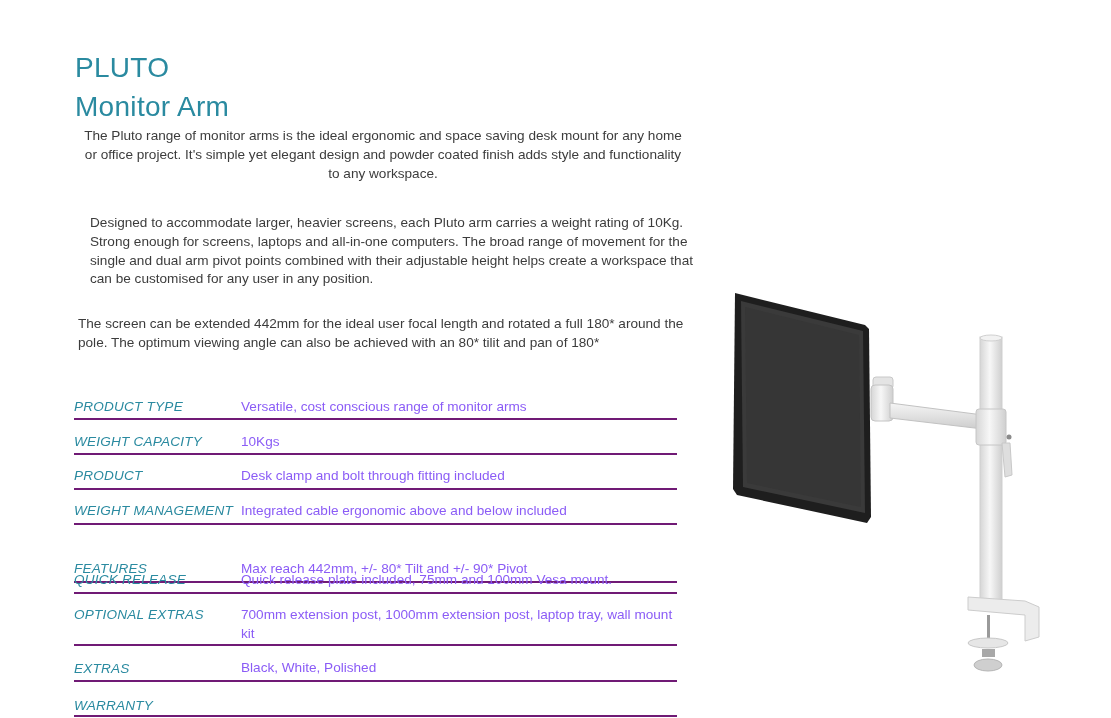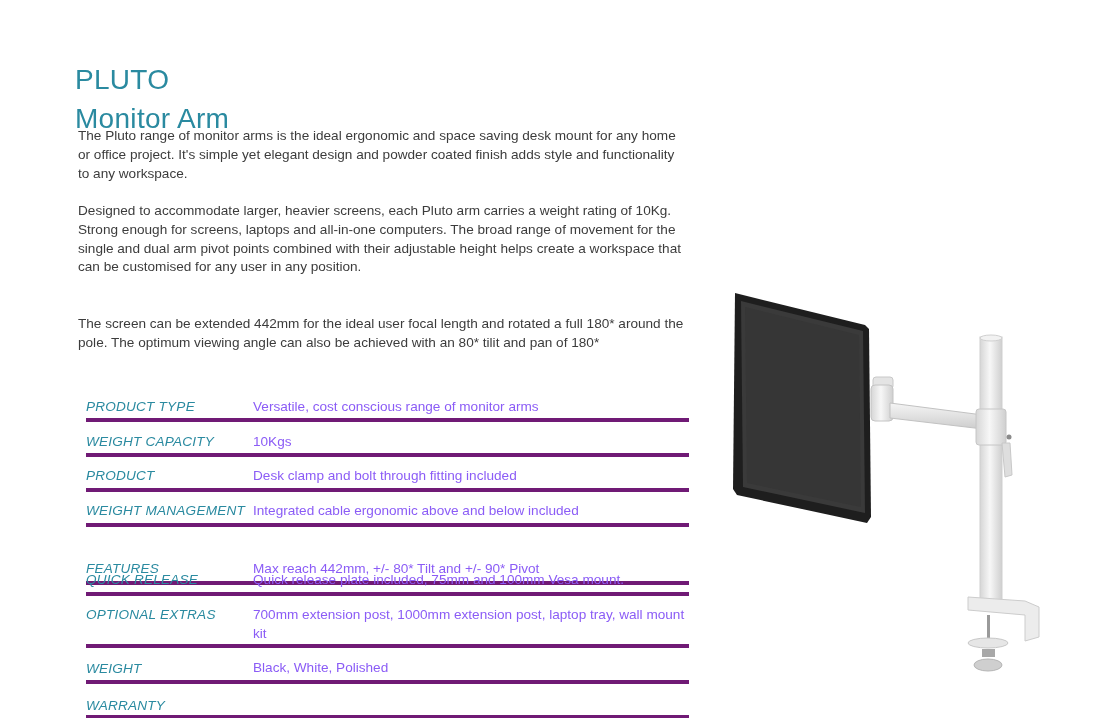--- a/index.html
+++ b/index.html
@@ -12,52 +12,51 @@
       height: 718px;
       position: relative;
       overflow: hidden;
       font-family: "Liberation Sans", "DejaVu Sans", sans-serif;
       color: #3a3a3a;
     }
     .title-block {
       position: absolute;
       left: 75px;
       top: 48px;
-      margin-top: 12px;
     }
     .title-line1, .title-line2 {
       color: #2a8aa0;
       font-size: 28px;
       line-height: 39px;
       font-weight: normal;
       letter-spacing: 0.3px;
     }
     .body-text {
       position: absolute;
       left: 78px;
       width: 610px;
       font-size: 13.6px;
       line-height: 18.8px;
       color: #3c3c3c;
     }
-    #para1 { top: 127px; }
+    #para1 { top: 127px; text-align: center; }
     #para2 { top: 202px; }
     #para3 { top: 315px; }
 
     .spec-table {
       position: absolute;
       left: 74px;
       top: 390px;
       width: 603px;
     }
     .spec-row {
       position: absolute;
-      left: 12px;
+      left: 0;
       width: 603px;
-      border-bottom: 4px solid #701a75;
+      border-bottom: 2px solid #701a75;
     }
     .spec-label {
       position: absolute;
       left: 0;
       color: #2a8aa0;
       font-style: italic;
       font-size: 13.6px;
       letter-spacing: 0.2px;
       white-space: nowrap;
     }
@@ -80,21 +79,21 @@
   </style>
 </head>
 <body>
 
 <div class="title-block">
   <div class="title-line1">PLUTO</div>
   <div class="title-line2">Monitor Arm</div>
 </div>
 
 <p class="body-text" id="para1" style="margin:0">The Pluto range of monitor arms is the ideal ergonomic and space saving desk mount for any home or office project. It's simple yet elegant design and powder coated finish adds style and functionality to any workspace.</p>
-<p class="body-text" id="para2" style="margin:0">Designed to accommodate larger, heavier screens, each Pluto arm carries a weight rating of 10Kg. Strong enough for screens, laptops and all-in-one computers. The broad range of movement for the single and dual arm pivot points combined with their adjustable height helps create a workspace that can be customised for any user in any position.</p>
+<p class="body-text" id="para2" style="margin:12px">Designed to accommodate larger, heavier screens, each Pluto arm carries a weight rating of 10Kg. Strong enough for screens, laptops and all-in-one computers. The broad range of movement for the single and dual arm pivot points combined with their adjustable height helps create a workspace that can be customised for any user in any position.</p>
 <p class="body-text" id="para3" style="margin:0">The screen can be extended 442mm for the ideal user focal length and rotated a full 180* around the pole. The optimum viewing angle can also be achieved with an 80* tilit and pan of 180*</p>
 
 <div class="spec-table">
   <div class="spec-row" style="top:8px;height:20px;">
     <span class="spec-label" style="top:1px">PRODUCT TYPE</span>
     <span class="spec-value" style="top:0px">Versatile, cost conscious range of monitor arms</span>
   </div>
   <div class="spec-row" style="top:43px;height:20px;">
     <span class="spec-label" style="top:1px">WEIGHT CAPACITY</span>
     <span class="spec-value" style="top:0px">10Kgs</span>
@@ -113,21 +112,21 @@
   </div>
   <div class="spec-row" style="top:181px;height:21px;">
     <span class="spec-label" style="top:1px">QUICK RELEASE</span>
     <span class="spec-value" style="top:0px">Quick release plate included, 75mm and 100mm Vesa mount.</span>
   </div>
   <div class="spec-row" style="top:216px;height:38px;">
     <span class="spec-label" style="top:1px">OPTIONAL EXTRAS</span>
     <span class="spec-value" style="top:0px">700mm extension post, 1000mm extension post, laptop tray, wall mount kit</span>
   </div>
   <div class="spec-row" style="top:269px;height:21px;">
-    <span class="spec-label" style="top:2px">WEIGHT</span>
+    <span class="spec-label" style="top:2px">EXTRAS</span>
     <span class="spec-value" style="top:0px">Black, White, Polished</span>
   </div>
   <div class="spec-row" style="top:304px;height:21px;">
     <span class="spec-label" style="top:4px">WARRANTY</span>
   </div>
 </div>
 
 <div class="product-image">
   <svg width="330" height="400" viewBox="0 0 330 400" xmlns="http://www.w3.org/2000/svg">
     <defs>

